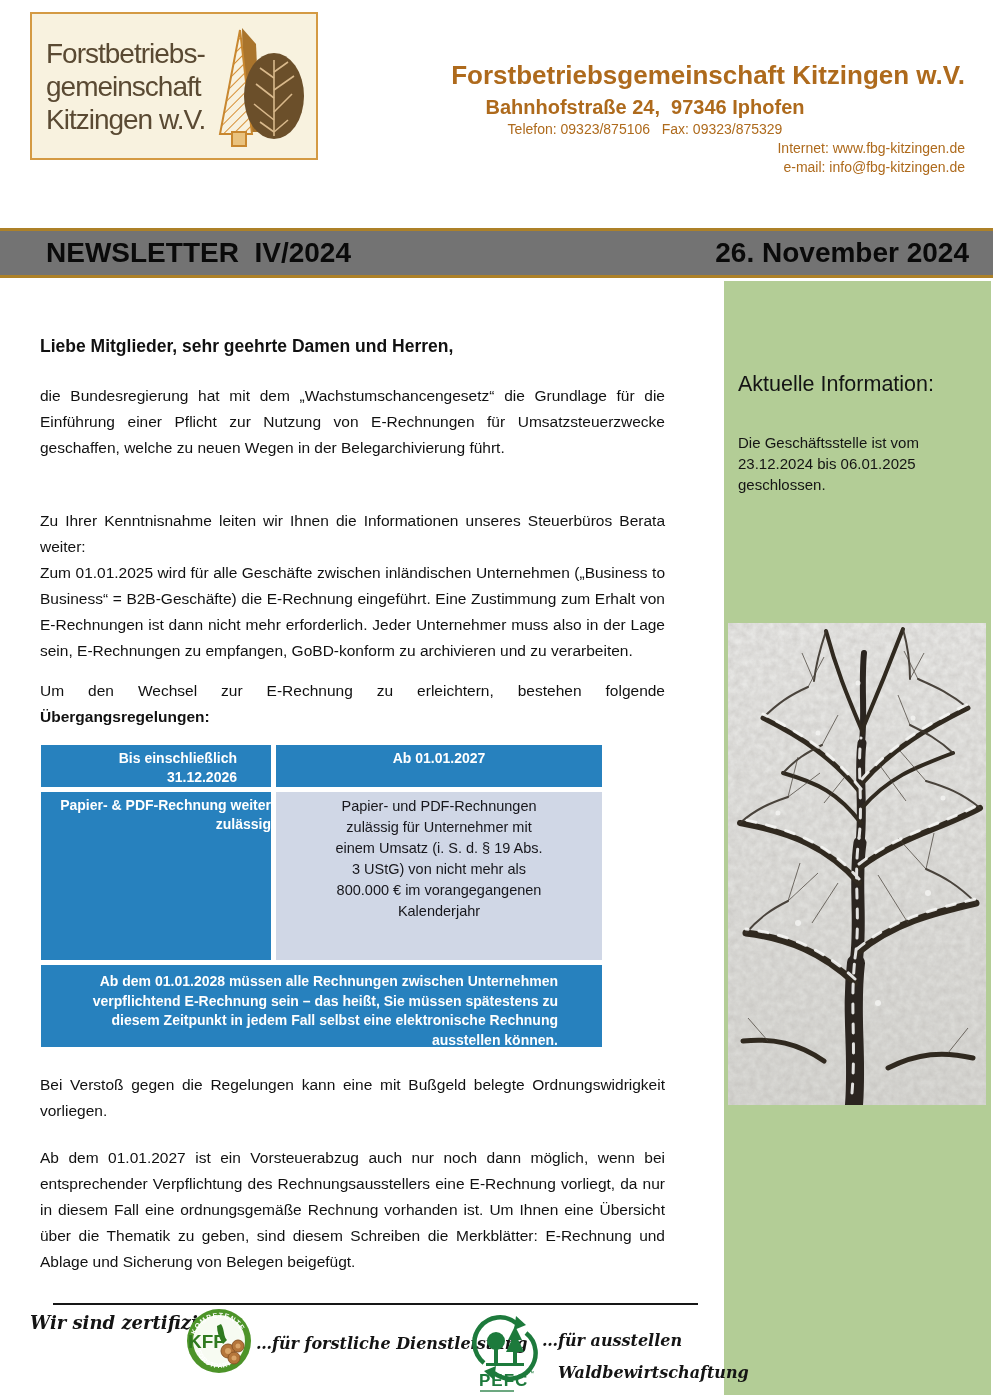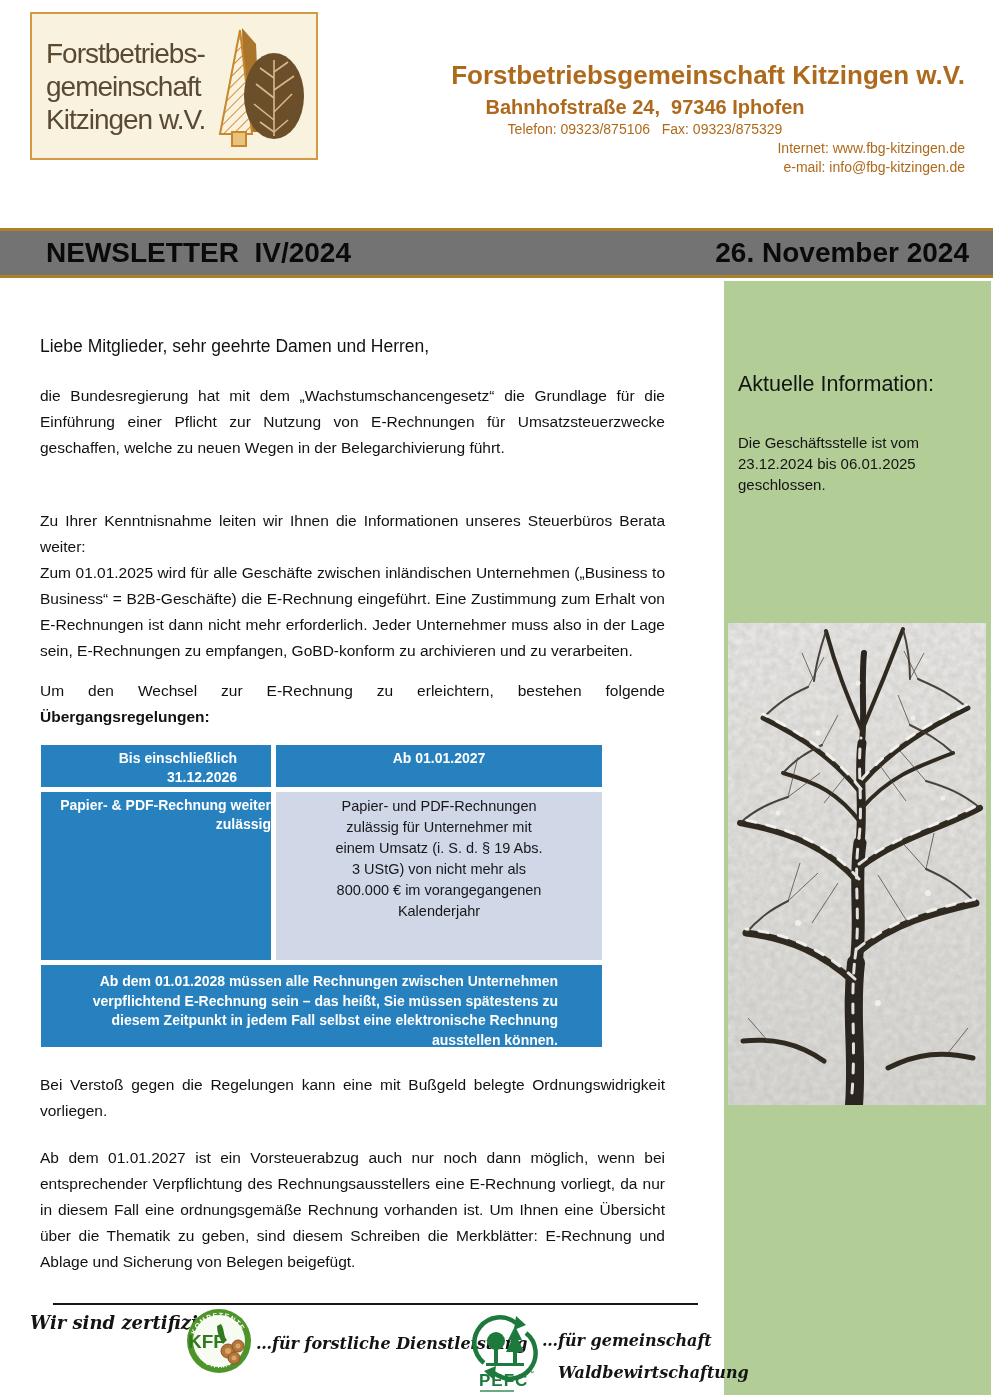--- a/index.html
+++ b/index.html
@@ -39,21 +39,21 @@
 
   
   .sidebar {
     left:724px; top:281px; width:267px; height:1114px; background:#B3CD96;
   }
   .sb-head { left:738px; top:372px; font-size:21.5px; color:#141414; }
   .sb-note { left:738px; top:432px; width:218px; font-size:15px; line-height:21px; color:#141414; }
   .sb-photo { left:728px; top:623px; width:258px; height:482px; }
 
   
-  .salutation { left:40px; top:336px; width:625px; font-size:17.5px; font-weight:normal; }
+  .salutation { left:40px; top:336px; width:625px; font-size:17.5px; font-weight:bold; }
   .para { left:40px; width:625px; font-size:15.5px; line-height:26px; }
   .b { font-weight:bold; }
 
   
   .tbl-cell {
     box-sizing:border-box; color:#fff; font-weight:bold; font-size:14px; line-height:19px;
     text-align:right; background:#2781BE;
   }
   .tbl-h-left  { left:41px;  top:745px; width:230px; height:42px; padding:3px 34px 0; display:flex; align-items:center; justify-content:center;}
   .tbl-h-right { left:276px; top:745px; width:326px; height:42px; display:flex; align-items:flex-start; justify-content:center; padding-top:4px;}
@@ -275,16 +275,16 @@
         <polygon points="43,14 50,28 36,28"></polygon>
         <polygon points="43,21 52,40 34,40"></polygon>
         <rect x="41" y="40" width="4" height="11"></rect>
         <rect x="14" y="51" width="38" height="3"></rect>
       </g>
       <text x="7" y="74" font-family="Liberation Sans, sans-serif" font-size="17" font-weight="bold" fill="#1D7A3C" letter-spacing="1">PEFC</text>
       <text x="56" y="63" font-family="Liberation Sans, sans-serif" font-size="6" fill="#1D7A3C">™</text>
       <rect x="8" y="78" width="34" height="2" fill="#1D7A3C" opacity="0.65"></rect>
     </svg>
   </div>
-  <div class="abs script pefc-tag1">…für gemeinschaft</div>
+  <div class="abs script pefc-tag1">…für ausstellen</div>
   <div class="abs script pefc-tag2">Waldbewirtschaftung</div>
 
 </div>
 
 </body></html>

